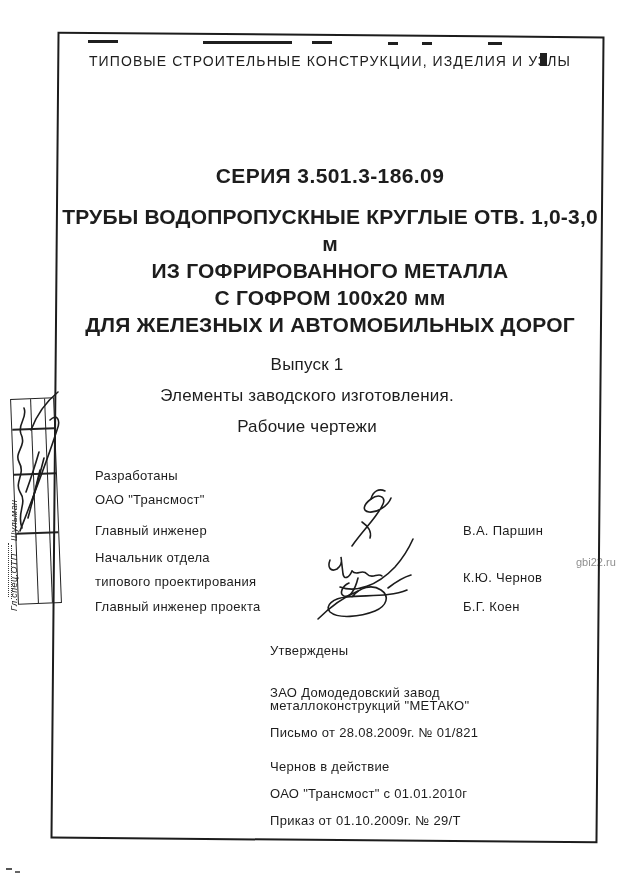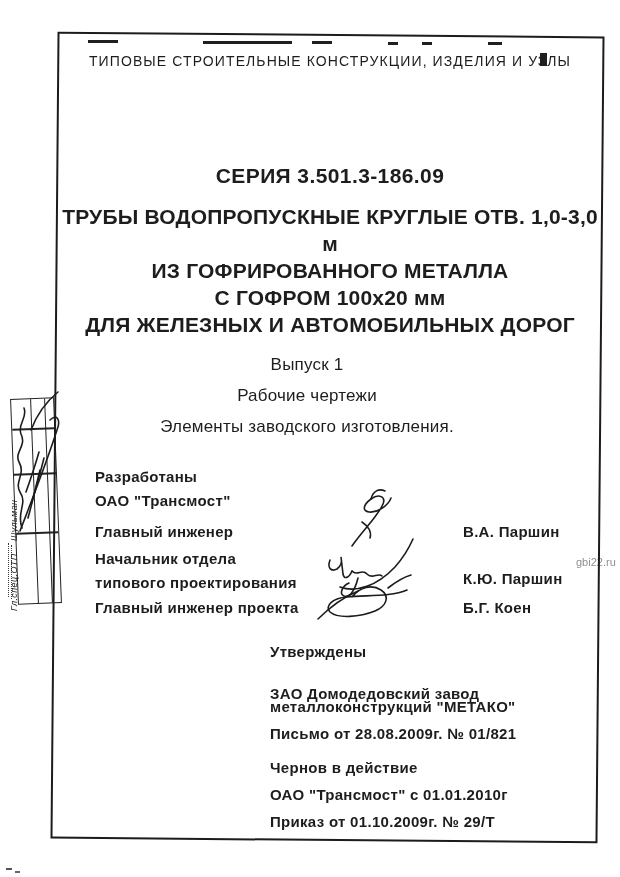--- a/index.html
+++ b/index.html
@@ -10,21 +10,21 @@
   .frame{
     position:absolute;left:54px;top:34px;width:543px;height:803px;
     border:2px solid #1c1c1c;transform:rotate(0.5deg);z-index:3;pointer-events:none;
   }
   .t{position:absolute;white-space:nowrap;z-index:2;}
   .center-band{position:absolute;left:57px;width:546px;text-align:center;z-index:2;}
   .hdr{font-size:14px;letter-spacing:1.1px;}
   .series{font-size:21px;font-weight:bold;letter-spacing:0.4px;}
   .main-title{font-size:21px;font-weight:bold;line-height:27px;letter-spacing:0.2px;}
   .issue{font-size:17px;line-height:31px;letter-spacing:0.2px;}
-  .body-txt{font-size:15px;letter-spacing:0.3px;font-weight:bold;}
+  .body-txt{font-size:13px;letter-spacing:0.3px;}
   .watermark{position:absolute;left:576px;top:556px;font-size:11px;color:#8f8f8f;z-index:1;}
   
   .stamp{position:absolute;left:14px;top:398px;width:42px;height:204px;
     border:1.6px solid #232323;transform:rotate(-2.2deg);z-index:2;background:transparent;}
   .stamp .hl{position:absolute;left:0;right:0;height:1.6px;background:#232323;}
   .stamp .vl{position:absolute;top:0;bottom:0;width:1.4px;background:#232323;}
   .vtext{position:absolute;white-space:nowrap;transform:rotate(-90deg);transform-origin:left bottom;
     font-size:9px;font-style:italic;letter-spacing:0.4px;color:#222;z-index:4;}
   .microtext{position:absolute;width:0;height:54px;border-left:1.5px dotted #3a3a3a;z-index:2;}
   
@@ -46,33 +46,33 @@
 
   <div class="center-band main-title" style="top:203px;">
     <div>ТРУБЫ ВОДОПРОПУСКНЫЕ КРУГЛЫЕ ОТВ. 1,0-3,0 м</div>
     <div>ИЗ ГОФРИРОВАННОГО МЕТАЛЛА</div>
     <div>С ГОФРОМ 100х20 мм</div>
     <div>ДЛЯ ЖЕЛЕЗНЫХ И АВТОМОБИЛЬНЫХ ДОРОГ</div>
   </div>
 
   <div class="center-band issue" style="top:349px;left:57px;width:500px;">
     <div>Выпуск 1</div>
+    <div>Элементы заводского изготовления.</div>
     <div>Рабочие чертежи</div>
-    <div>Элементы заводского изготовления.</div>
   </div>
 
   <div class="t body-txt" style="left:95px;top:468px;">Разработаны</div>
   <div class="t body-txt" style="left:95px;top:492px;">ОАО "Трансмост"</div>
 
   <div class="t body-txt" style="left:95px;top:523px;">Главный инженер</div>
   <div class="t body-txt" style="left:463px;top:523px;">В.А. Паршин</div>
 
   <div class="t body-txt" style="left:95px;top:550px;">Начальник отдела</div>
   <div class="t body-txt" style="left:95px;top:574px;">типового проектирования</div>
-  <div class="t body-txt" style="left:463px;top:570px;">К.Ю. Паршин</div>
+  <div class="t body-txt" style="left:463px;top:570px;">К.Ю. Чернов</div>
 
   <div class="t body-txt" style="left:95px;top:599px;">Главный инженер проекта</div>
   <div class="t body-txt" style="left:463px;top:599px;">Б.Г. Коен</div>
 
   <div class="t body-txt" style="left:270px;top:643px;">Утверждены</div>
   <div class="t body-txt" style="left:270px;top:671px;margin-top:14px;">ЗАО Домодедовский завод</div>
   <div class="t body-txt" style="left:270px;top:698px;">металлоконструкций "МЕТАКО"</div>
   <div class="t body-txt" style="left:270px;top:725px;">Письмо от 28.08.2009г. № 01/821</div>
 
   <div class="t body-txt" style="left:270px;top:759px;">Чернов в действие</div>

